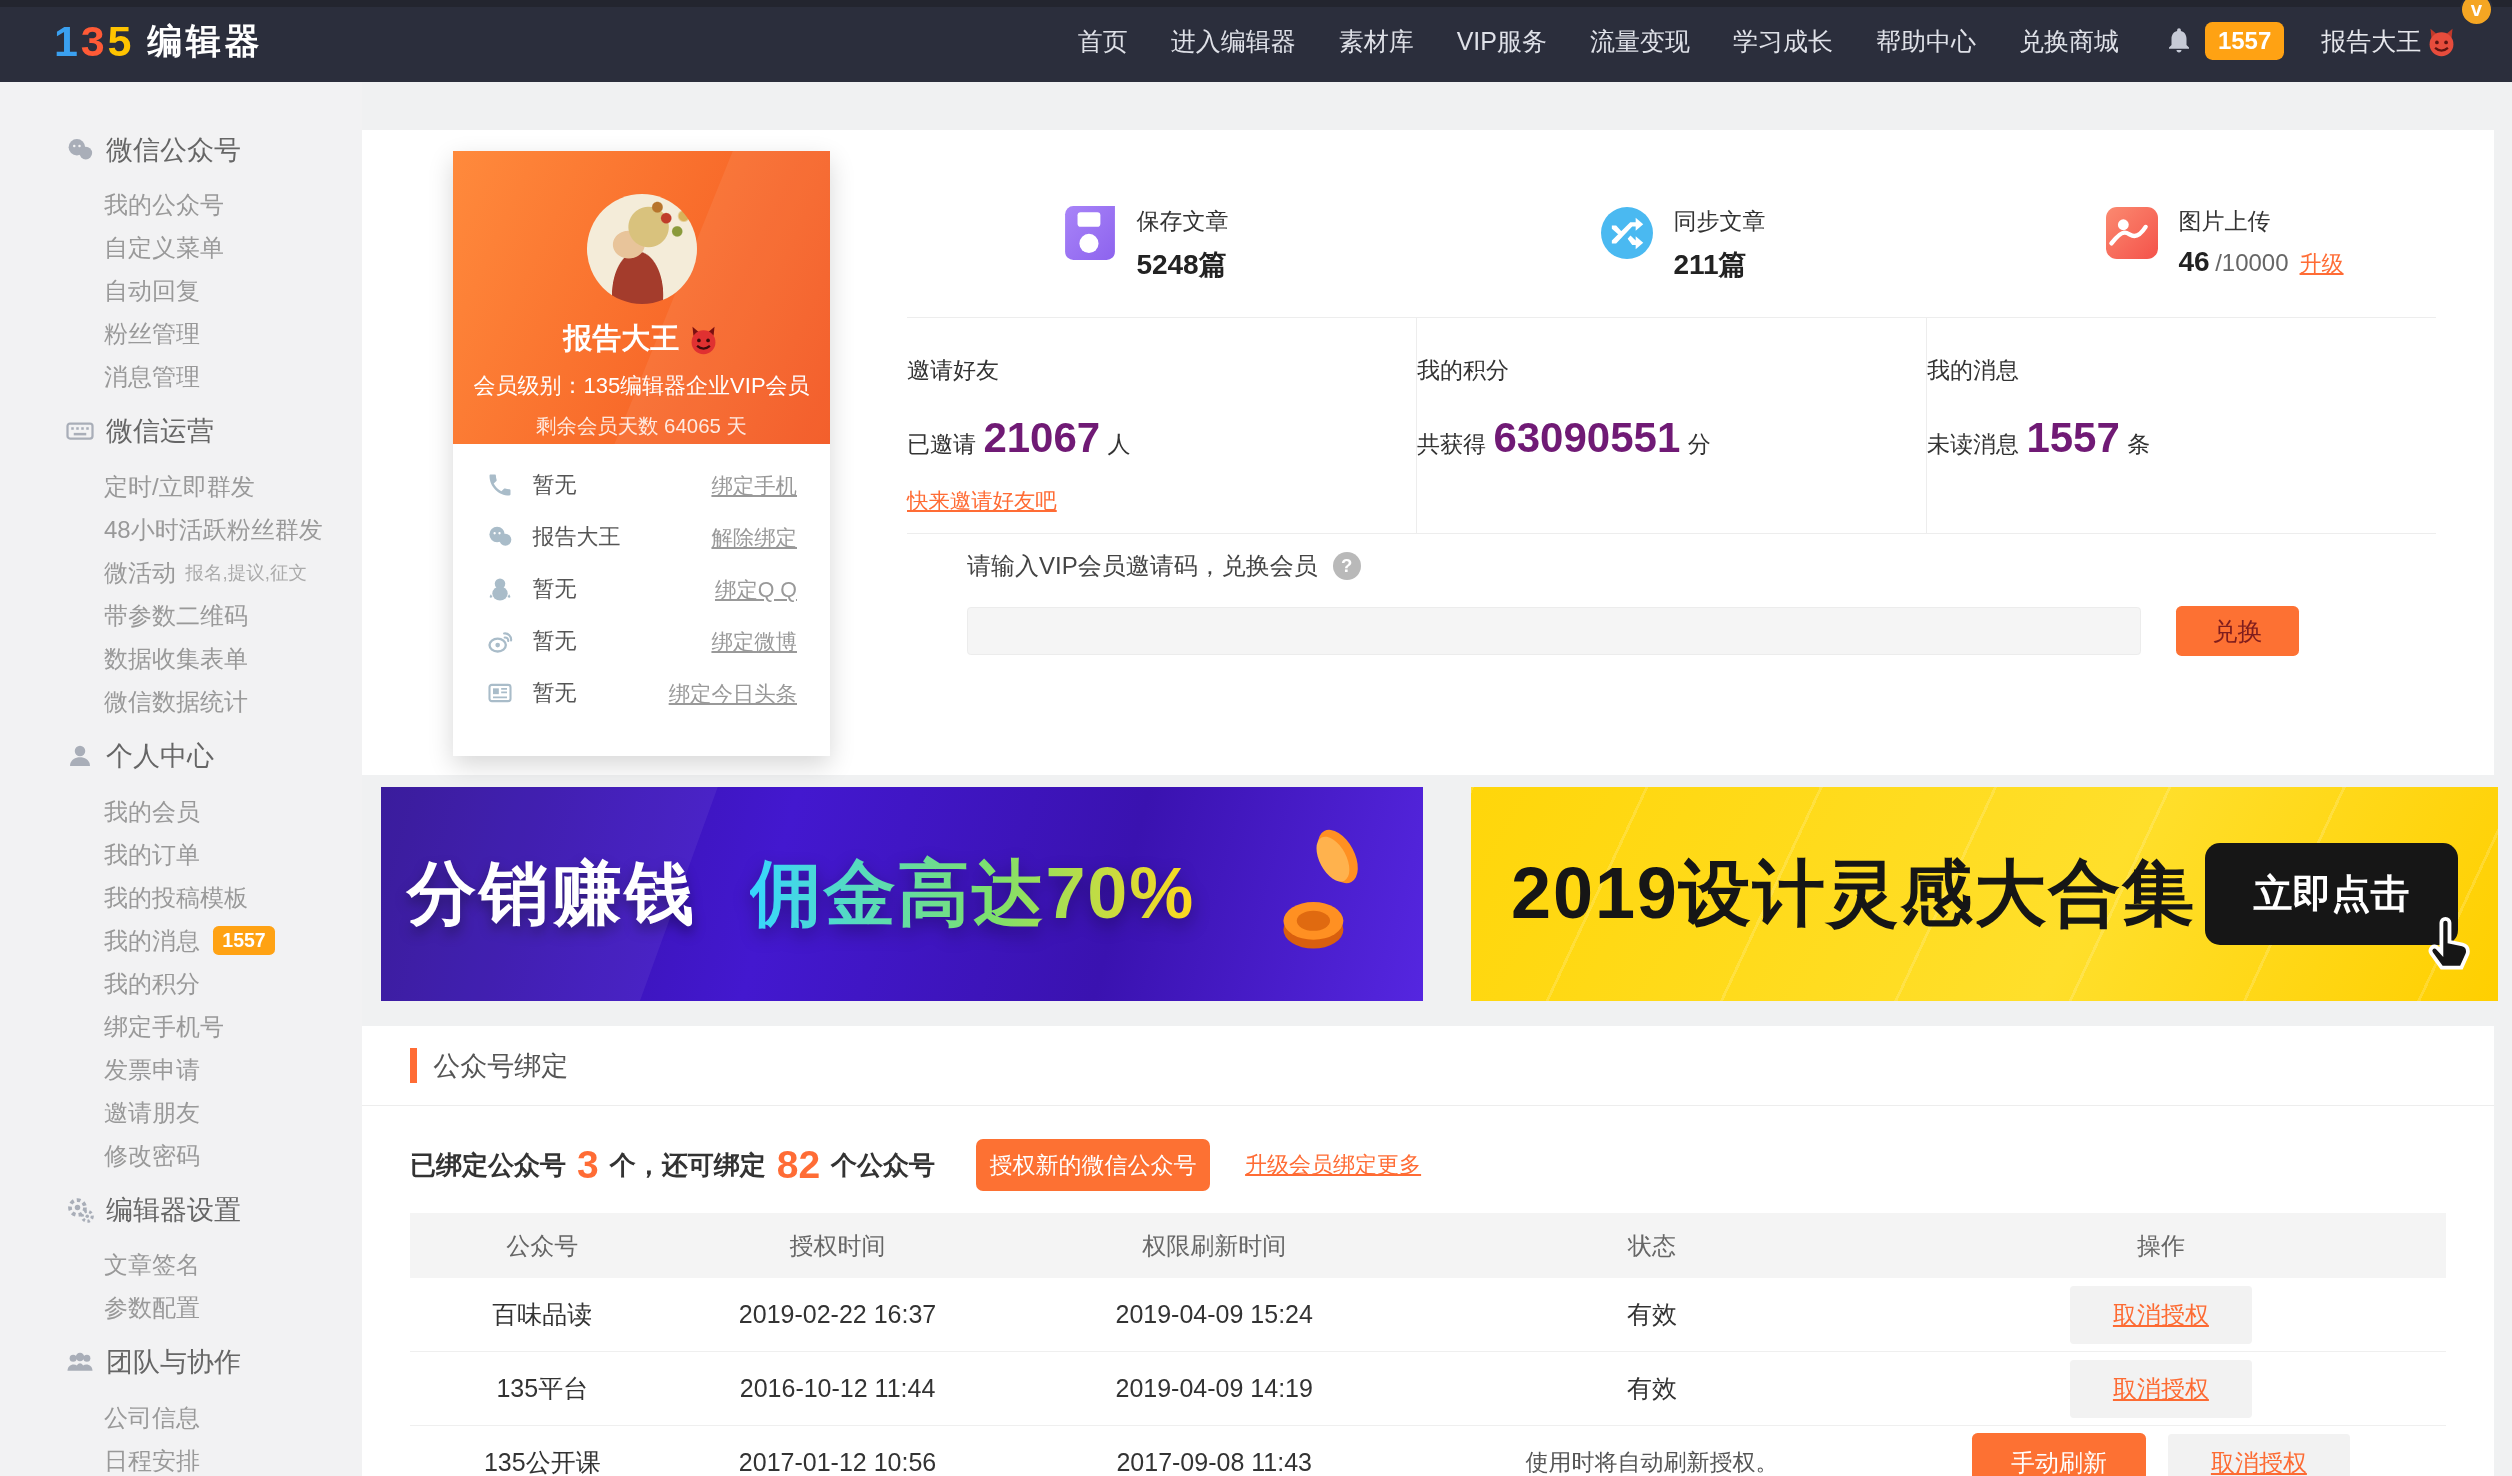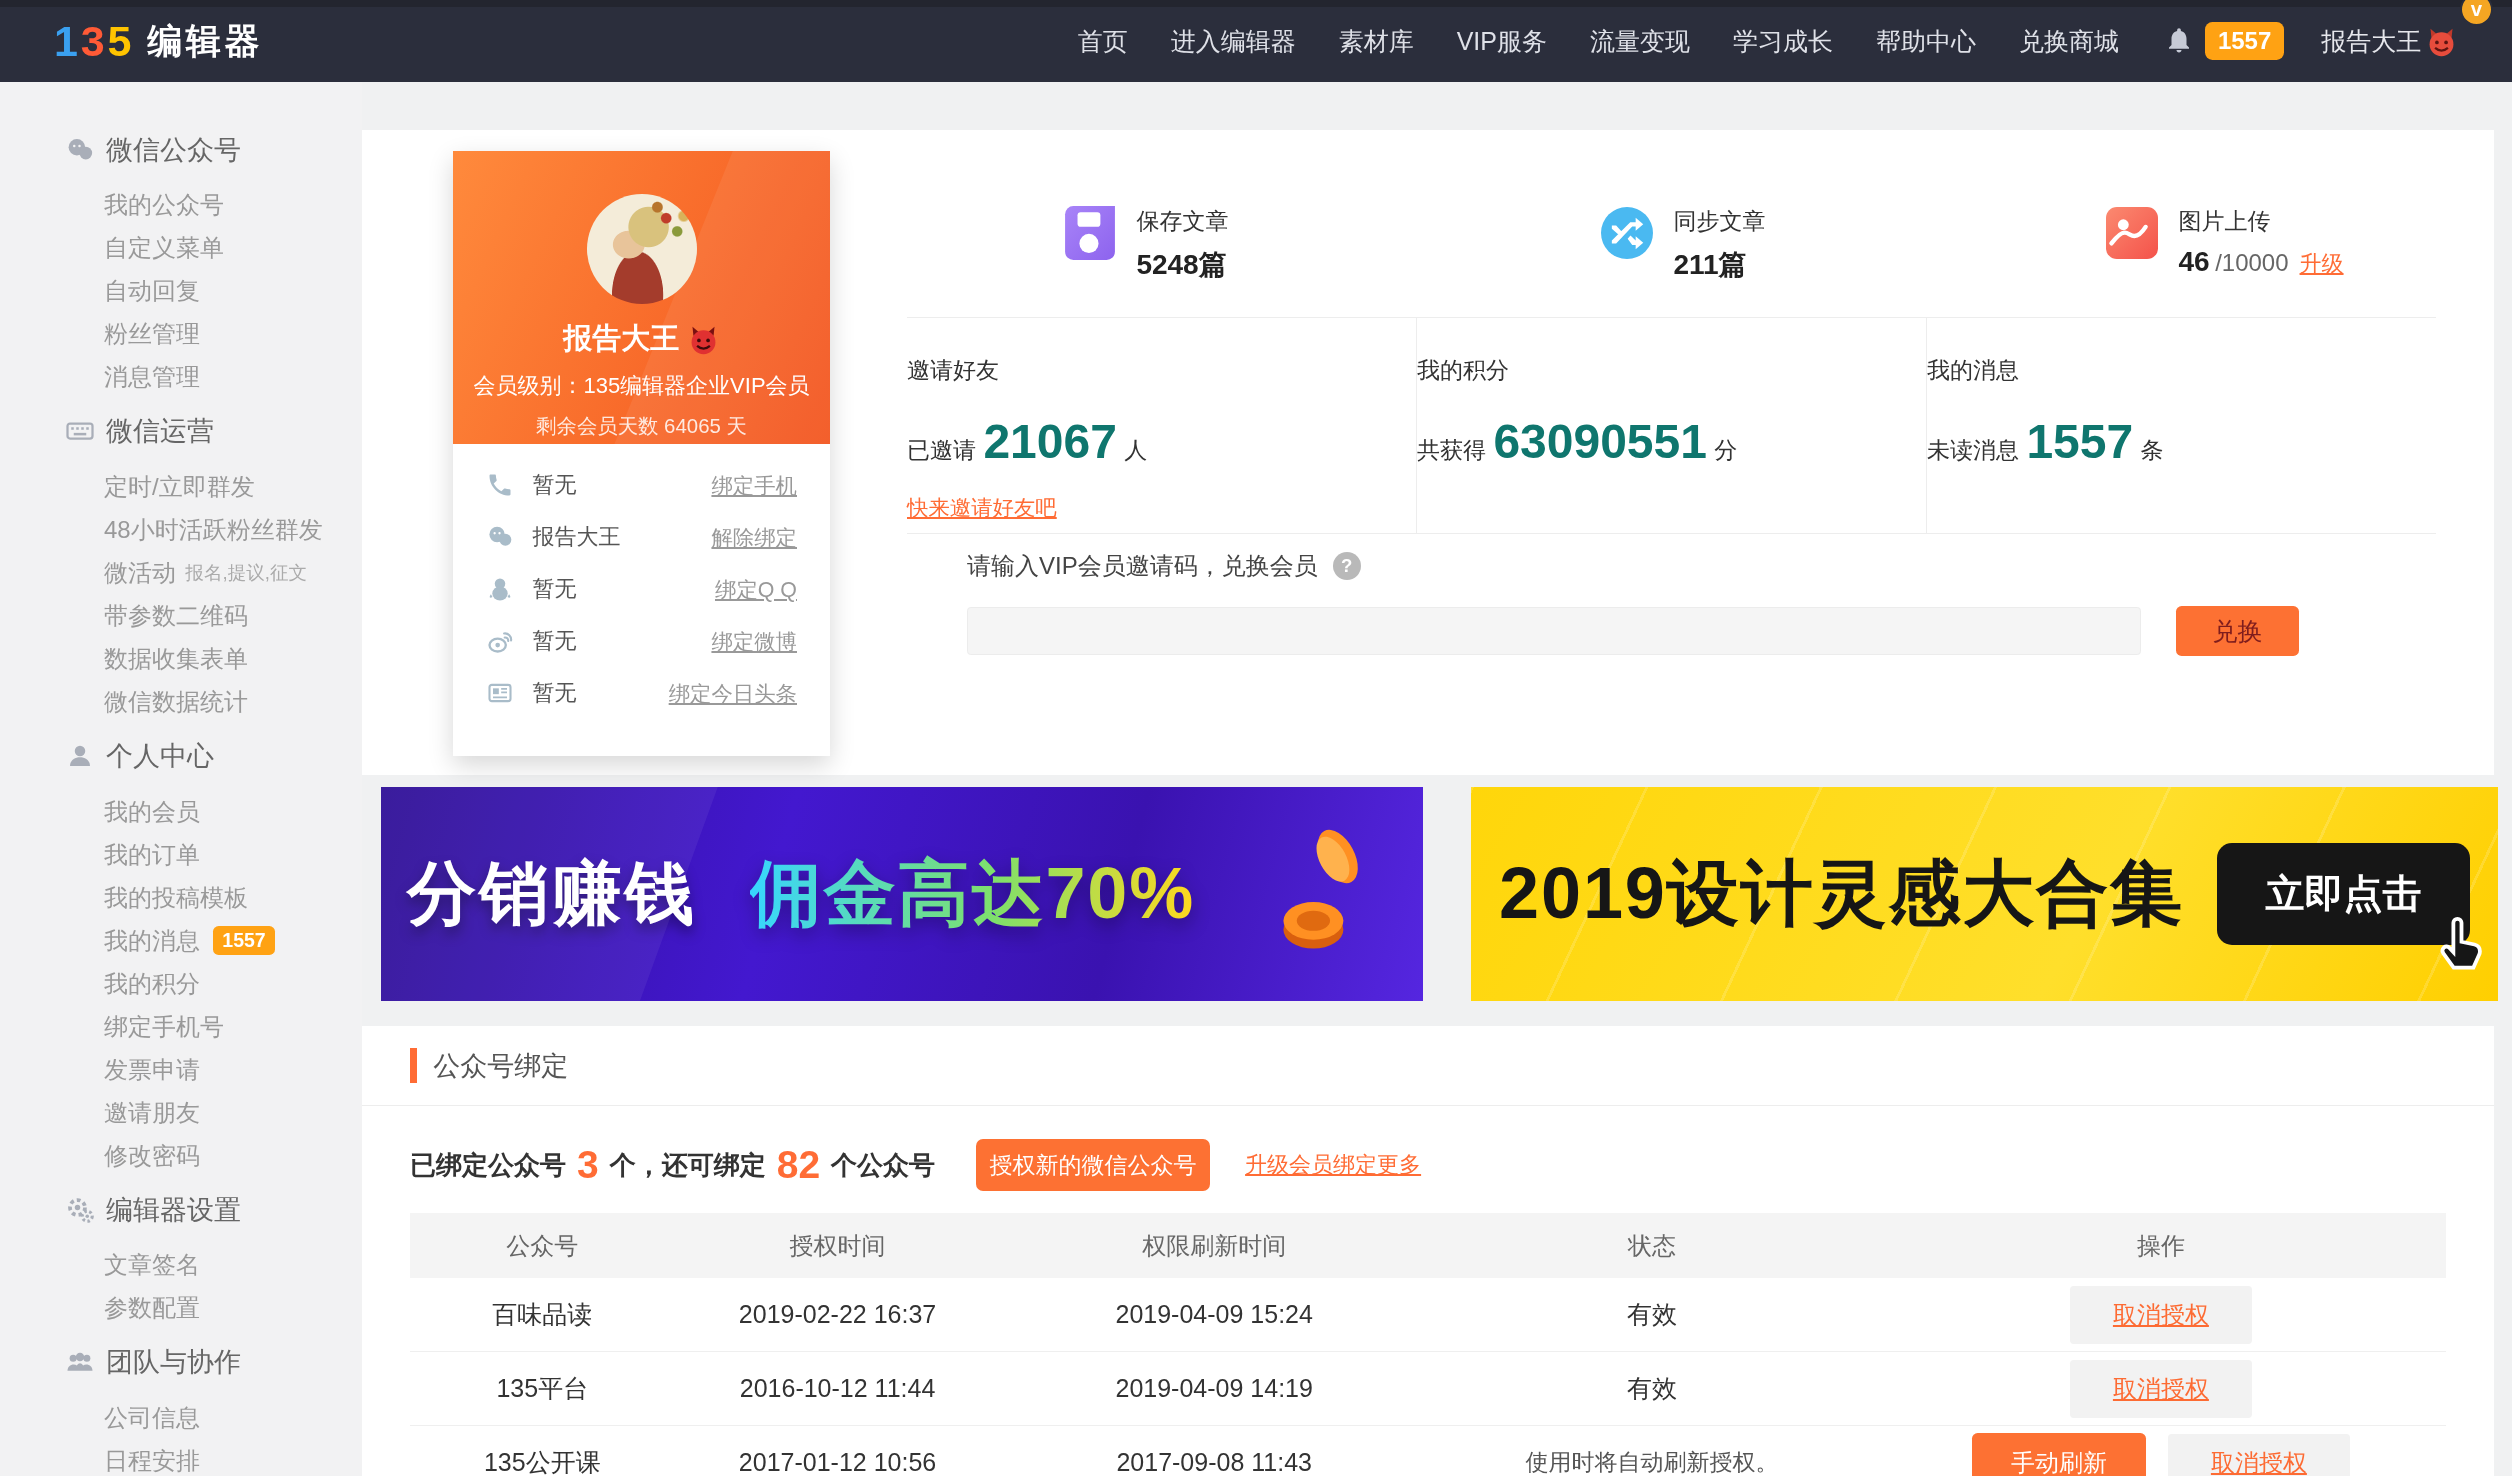--- a/index.html
+++ b/index.html
@@ -67,21 +67,21 @@
   .stat-upgrade{font-size:22px;color:#ff6c35;text-decoration:underline;margin-left:11px;font-weight:normal}
 
   .divider-h1{position:absolute;left:545px;right:58px;top:187px;border-top:0.9px solid #ededed}
   .divider-h2{position:absolute;left:545px;right:58px;top:403px;border-top:0.9px solid #ededed}
 
   .stats-bottom{position:absolute;left:545px;right:58px;top:188px;height:215px;display:flex}
   .sb-cell{flex:1;text-align:left}
   .sb-cell + .sb-cell{border-left:0.9px solid #ededed}
   .sb-title{font-size:23px;color:#333;margin-top:37px}
   .sb-line{margin-top:28px;font-size:23px;color:#333}
-  .sb-num{font-size:48px;font-weight:bold;color:#0f766e;margin:0 7.4px}
+  .sb-num{font-size:42px;font-weight:bold;color:#701a75;margin:0 7.4px}
   .sb-link{margin-top:24px;font-size:21.4px;color:#ff6c35;text-decoration:underline;display:inline-block}
 
   .vip{position:absolute;left:605px;top:420px;right:58px}
   .vip-label{font-size:24px;color:#444;display:flex;align-items:center;gap:15px}
   .q-icon{width:28px;height:28px;border-radius:50%;background:#b9b9b9;color:#fff;font-size:18.6px;font-weight:bold;
     display:flex;align-items:center;justify-content:center}
   .vip-row{margin-top:24px;display:flex;gap:35px;align-items:center}
   .vip-input{width:1174px;height:48px;background:#f5f5f5;border:0.9px solid #ececec;border-radius:3.7px;font-size:24px;padding:0 18.6px;color:#333}
   .vip-btn{width:123px;height:50px;background:#fd7133;color:#7f1d1d;font-size:25px;border:none;border-radius:5.6px}
 
@@ -90,21 +90,21 @@
     background:linear-gradient(105deg,#2e0e96 0%,#4318cf 38%,#3a12b0 70%,#5526e0 100%);display:flex;align-items:center;padding:0 26px}
   .banner-left::before{content:"";position:absolute;left:-8%;top:-70%;width:34%;height:280%;background:rgba(255,255,255,.06);transform:rotate(20deg)}
   .bl-title{font-size:69px;font-weight:900;color:#fff;text-shadow:0 7.4px 13px rgba(0,0,0,.4);letter-spacing:3.7px}
   .bl-sub{margin-left:52px;font-size:72px;font-weight:900;letter-spacing:1.9px;
     background:linear-gradient(90deg,#37d6ff,#7fe06b 55%,#ffd81f);-webkit-background-clip:text;background-clip:text;color:transparent;
     filter:drop-shadow(0 7.4px 9.3px rgba(0,0,0,.35))}
   .bl-coin{position:absolute;right:43px;top:26px}
 
   .banner-right{position:absolute;left:1471px;top:787px;width:1027px;height:214px;overflow:hidden;
     background:repeating-linear-gradient(115deg,rgba(255,255,255,.16) 0 2.8px,transparent 2.8px 158px),linear-gradient(120deg,#ffd60a,#ffdf2b 60%,#ffcf00);
-    display:flex;align-items:center;justify-content:space-between;padding:0 28px}
+    display:flex;align-items:center;justify-content:space-between;padding:0 40px}
   .br-title{font-size:72px;font-weight:900;color:#161616;letter-spacing:1.9px}
   .br-btn{position:relative;width:253px;height:102px;background:#161616;border-radius:15px;color:#fff;font-size:39px;font-weight:bold;
     display:flex;align-items:center;justify-content:center;flex:none}
   .br-hand{position:absolute;right:-24px;bottom:-32px;width:65px;height:65px}
 
   
   .panel2{position:absolute;left:362px;top:1026px;width:2132px;height:492px;background:#fff}
   .p2-header{height:80px;display:flex;align-items:center;padding-left:48px;border-bottom:0.9px solid #ededed}
   .p2-bar{width:6.5px;height:35px;background:#ff6c35;margin-right:16.7px}
   .p2-title{font-size:27px;color:#555}

